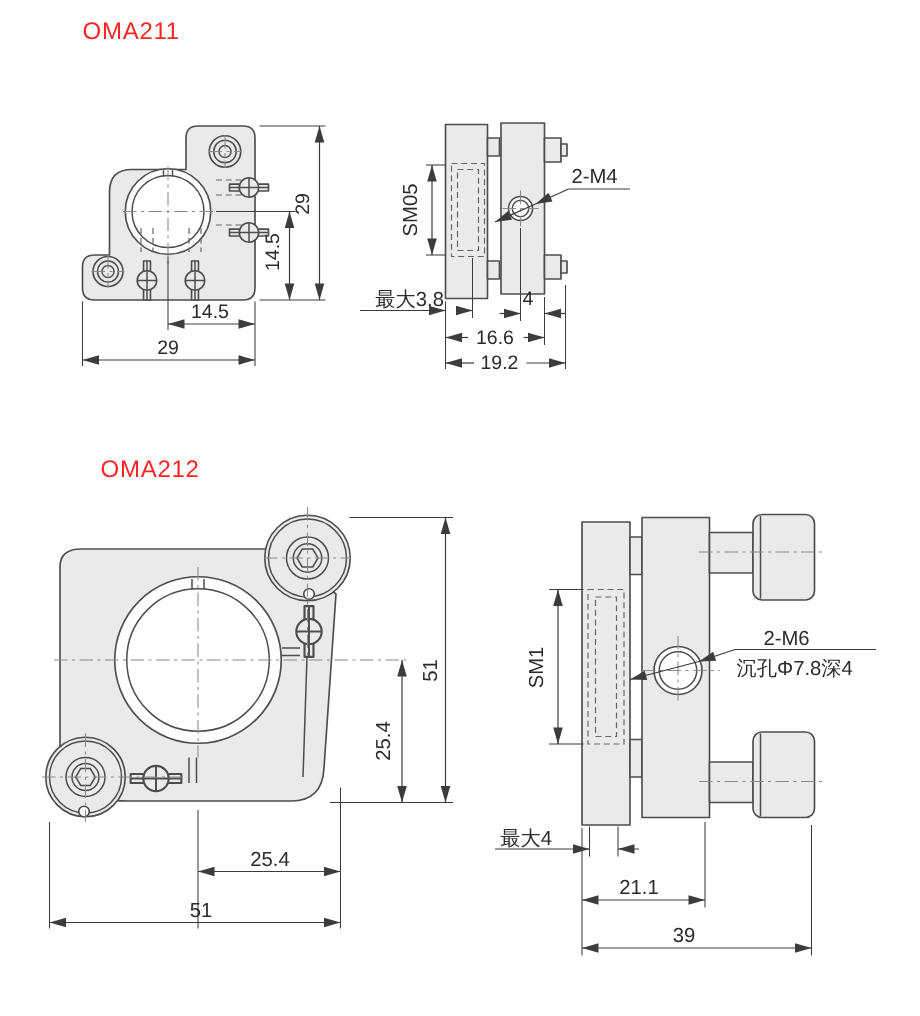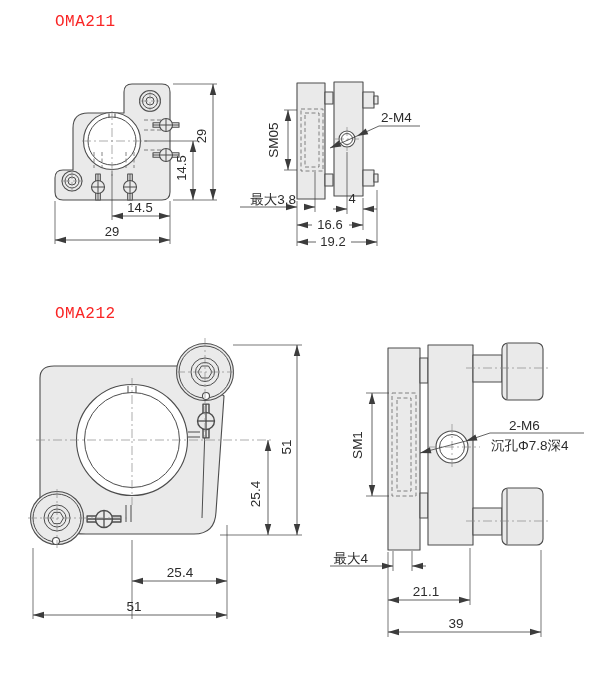--- a/index.html
+++ b/index.html
@@ -1,21 +1,21 @@
 <!DOCTYPE html>
 <html style="--c-title: #f92525; --c-line: #4d4d4d; --c-fill: #eaeaea; --c-dim: #3c3c3c; --c-page: #ffffff;"><head>
 <meta charset="utf-8">
 <style>
   html,body{margin:0;padding:0;}
   body{width:613px;height:677px;background:var(--c-page,#fff);position:relative;
        font-family:"Liberation Sans",sans-serif;overflow:hidden;}
   .stage{position:absolute;left:0;top:0;width:613px;height:677px;}
-  .part-title{position:absolute;color:var(--c-title,#f92525);font-size:16px;letter-spacing:.5px;font-family:Liberation Mono, monospace;}
+  .part-title{position:absolute;color:var(--c-title,#f92525);font-size:16px;letter-spacing:.5px;}
   #title-oma211{left:55px;top:13px;}
-  #title-oma212{left:55px;top:305px;}
+  #title-oma212{left:67px;top:305px;}
   svg{position:absolute;left:0;top:0;}
   .body{fill:var(--c-fill,#eaeaea);stroke:var(--c-line,#4d4d4d);stroke-width:1.1;stroke-linejoin:round;}
   .inner{fill:none;stroke:var(--c-line,#4d4d4d);stroke-width:1;}
   .white{fill:#fff;stroke:var(--c-line,#4d4d4d);stroke-width:1.1;}
   .dim{stroke:var(--c-dim,#444);stroke-width:.8;fill:none;}
   .ext{stroke:var(--c-dim,#555);stroke-width:.7;fill:none;}
   .cl{stroke:#8a8a8a;stroke-width:.7;fill:none;stroke-dasharray:9 3 2 3;}
   .dash{stroke:#666;stroke-width:.8;fill:none;stroke-dasharray:4 2.5;}
   .dimtext{font:13px "Liberation Sans",sans-serif;fill:#2b2b2b;}
   .dimtext14{font:13.5px "Liberation Sans",sans-serif;fill:#2b2b2b;}

